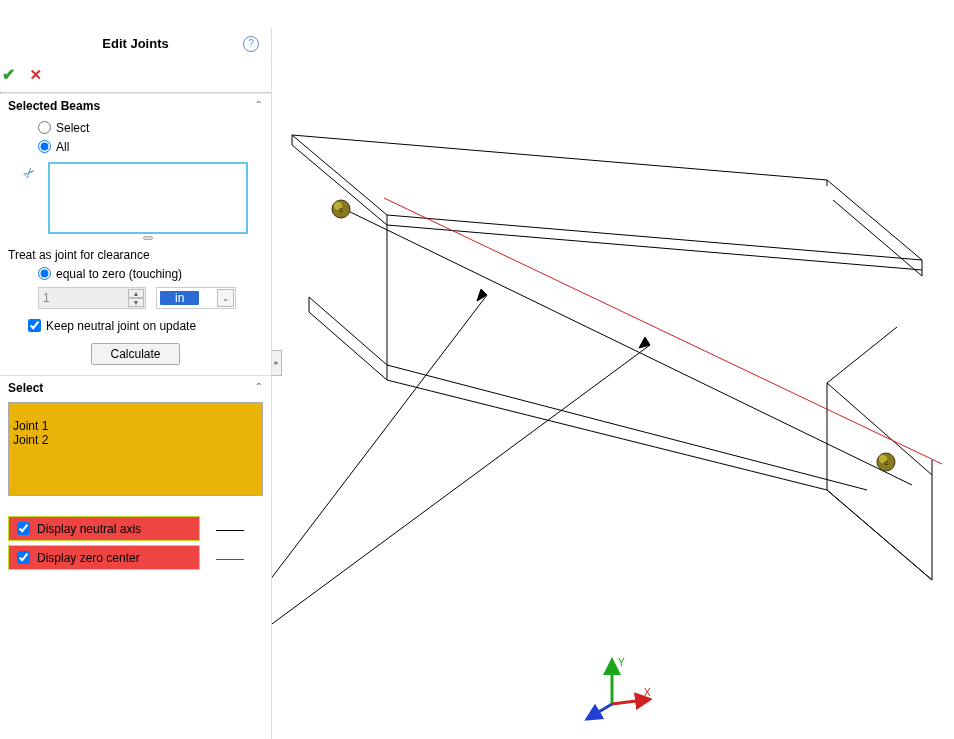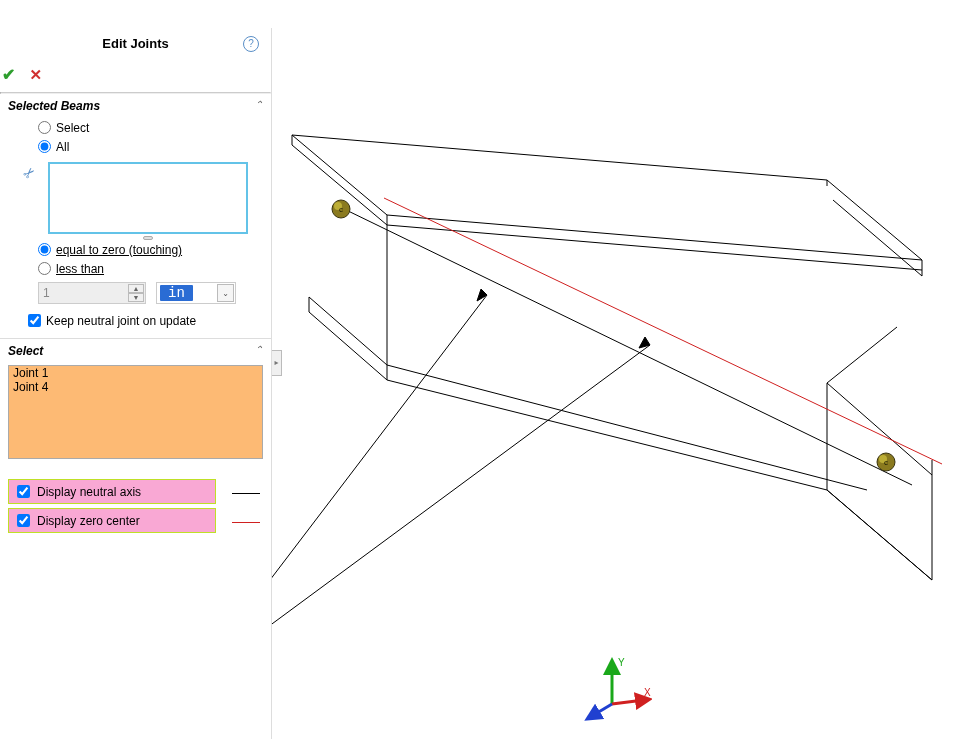--- a/index.html
+++ b/index.html
@@ -60,21 +60,20 @@
   .section {
     border-bottom: 1px solid #ddd;
     padding: 3px 8px 8px 8px;
   }
   .section-header {
     display: flex;
     align-items: flex-start;
     justify-content: space-between;
     padding: 2px 0 3px 0;
     cursor: pointer;
-    font-style: italic;
   }
   .section-title { font-weight: bold; }
   .chevron {
     font-size: 10px;
     color: #666;
   }
   .radio-group {
     padding-left: 30px;
     padding-top: 2px;
   }
@@ -113,21 +112,20 @@
     border: 1px solid #aaa;
     border-radius: 2px;
     background: #e0e0e0;
     margin: 2px auto 0 auto;
   }
   .treat-label {
     padding: 8px 0 2px 0;
   }
   .clearance-group {
     padding-left: 30px;
-    text-decoration: underline;
   }
   .input-row {
     display: flex;
     gap: 10px;
     padding: 4px 0 6px 30px;
   }
   .num-input {
     width: 108px;
     height: 22px;
     background: #eee;
@@ -160,24 +158,23 @@
     border: 1px solid #ccc;
     display: flex;
     align-items: center;
     padding: 0 3px;
     position: relative;
     background: #fff;
   }
   .unit-badge {
     background: #2a6cd4;
     color: #fff;
-    font-size: 14px;
-    padding: 0 8px;
+    font-size: 12px;
+    padding: 0 15px;
     border-radius: 1px;
-    font-family: Liberation Mono, monospace;
   }
   .select-caret {
     position: absolute;
     right: 1px; top: 1px;
     width: 17px; height: 18px;
     border: 1px solid #bbb;
     background: #f5f5f5;
     font-size: 8px;
     text-align: center;
     line-height: 18px;
@@ -191,35 +188,35 @@
     background: #f3f3f3;
     border-radius: 2px;
     cursor: pointer;
     font-family: inherit;
     font-size: 12px;
   }
   .results-box {
     border: 1px solid #aaa;
     height: 94px;
     margin: 4px 0 8px 0;
-    padding: 0 4px;
-    background: #fdba74;
+    padding: 16px 4px;
+    background: #eab308;
     overflow: auto;
   }
   .result-item { padding: 0; cursor: pointer; }
   .display-checks {
     margin-top: 20px;
   }
   .display-check-row {
     display: flex;
     align-items: center;
     gap: 4px;
-    background: #f9a8d4;
+    background: #ef4444;
     padding: 2px 4px;
-    width: 208px;
+    width: 192px;
     margin-bottom: 4px;
     border: 1px solid #bfe026;
   }
   .swatch {
     width: 28px;
     height: 0;
     border-top: 1px solid #000;
     margin-left: 16px;
   }
   .swatch.red { border-top-color: #d02020; }
@@ -291,57 +288,57 @@
         <span>All</span>
       </label>
     </div>
     <div class="scissors-row">
       <span class="scissors-icon">✂</span>
       <div>
         <div class="selection-box"></div>
         <div class="drag-nub"></div>
       </div>
     </div>
+    <div class="treat-label">Treat as joint for clearance</div>
     <div class="clearance-group">
       <label class="radio-row">
         <input type="radio" name="clear" checked="" style="">
         <span>equal to zero (touching)</span>
-      </label>
-      <label class="radio-row">
-        <input type="radio" name="clear" style="">
-        <span>less than</span>
       </label>
     </div>
     <div class="input-row">
       <div class="num-input">
         <span>1</span>
         <div class="spin">
           <span>▲</span>
           <span>▼</span>
         </div>
       </div>
       <div class="unit-select">
         <span class="unit-badge">in</span>
         <span class="select-caret">⌄</span>
       </div>
     </div>
     <label class="check-row keep-row">
       <input type="checkbox" checked="" style="">
       <span>Keep neutral joint on update</span>
     </label>
+    <div class="calc-row">
+      <button class="calc-button">Calculate</button>
+    </div>
   </div>
 
   <div class="section" style="border-bottom:none;">
     <div class="section-header">
       <span class="section-title">Select</span>
       <span class="chevron">⌃</span>
     </div>
     <div class="results-box">
       <div class="result-item">Joint 1</div>
-      <div class="result-item">Joint 4</div>
+      <div class="result-item">Joint 2</div>
     </div>
 
     <div class="display-checks">
       <div class="display-wrap">
         <label class="display-check-row">
           <input type="checkbox" checked="" style="">
           <span>Display neutral axis</span>
         </label>
         <span class="swatch"></span>
       </div>

